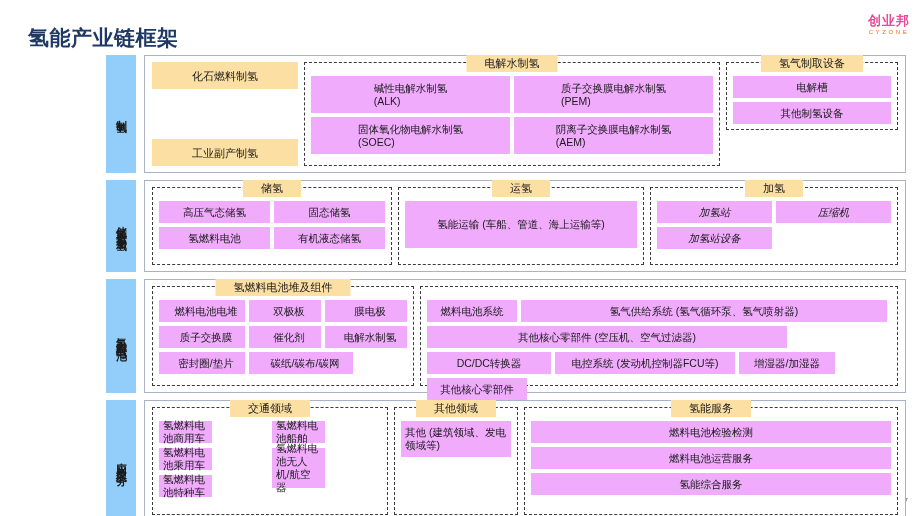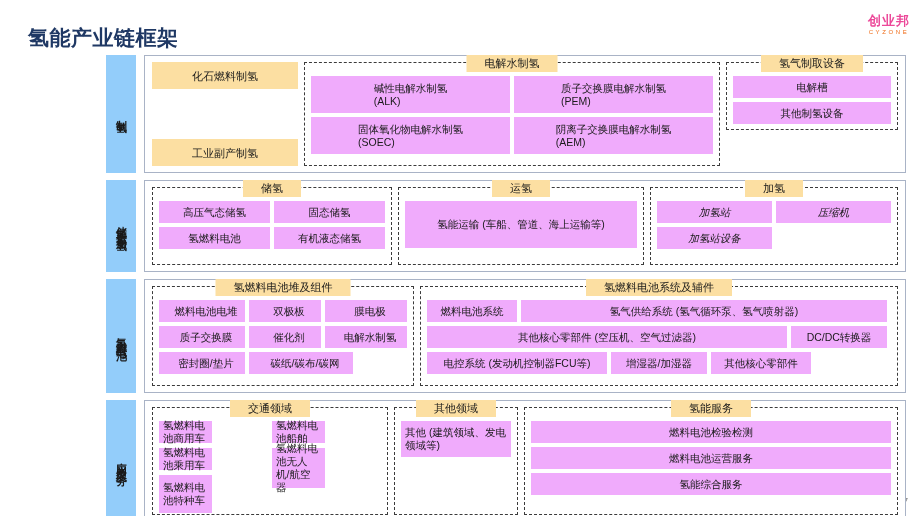--- a/index.html
+++ b/index.html
@@ -241,46 +241,45 @@
           <div class="cell" style="width:82px">膜电极</div>
           <div class="cell" style="width:86px">质子交换膜</div>
           <div class="cell" style="width:72px">催化剂</div>
           <div class="cell" style="width:82px">电解水制氢</div>
           <div class="cell" style="width:86px">密封圈/垫片</div>
           <div class="cell" style="width:104px">碳纸/碳布/碳网</div>
         </div>
       </div>
 
       <div class="group" id="r3-g2">
-        <div class="group-title">氢燃料电池系统及辅件</div>
         <div class="group-body">
           <div class="cell" style="width:90px">燃料电池系统</div>
           <div class="cell" style="width:calc(100% - 98px)">氢气供给系统 (氢气循环泵、氢气喷射器)</div>
           <div class="cell" style="width:calc(100% - 104px)">其他核心零部件 (空压机、空气过滤器)</div>
-          <div class="cell" style="width:96px">DC/DC转换器</div>
+          <div class="cell" style="width:124px">DC/DC转换器</div>
           <div class="cell" style="width:180px">电控系统 (发动机控制器FCU等)</div>
           <div class="cell" style="width:96px">增湿器/加湿器</div>
           <div class="cell" style="width:100px">其他核心零部件</div>
         </div>
       </div>
 
     </div>
   </div>
 
   <div class="row" id="row4">
     <div class="stage-label">应用及服务</div>
     <div class="row-body">
 
       <div class="group" id="r4-g1">
         <div class="group-title">交通领域</div>
         <div class="group-body">
           <div class="col-stack" style="width:calc(50% - 2px)">
             <div class="cell" style="height:22px">氢燃料电池商用车</div>
             <div class="cell" style="height:22px">氢燃料电池乘用车</div>
-            <div class="cell" style="height:38px">氢燃料电池特种车</div>
+            <div class="cell" style="height:22px">氢燃料电池特种车</div>
           </div>
           <div class="col-stack" style="width:calc(50% - 2px)">
             <div class="cell" style="height:22px">氢燃料电池船舶</div>
             <div class="cell" style="height:40px">氢燃料电池无人机/航空器</div>
           </div>
         </div>
       </div>
 
 
       <div class="group" id="r4-g3">

